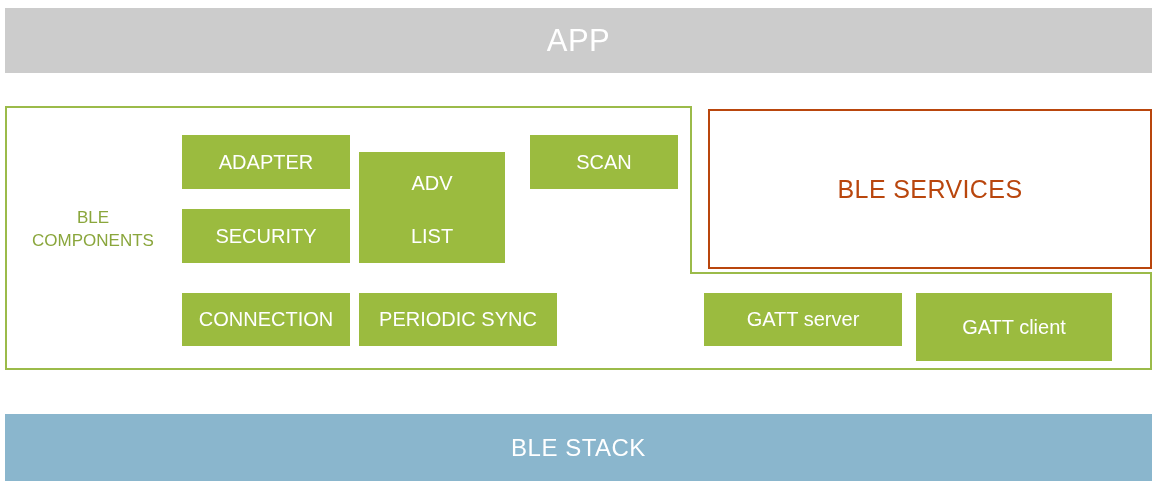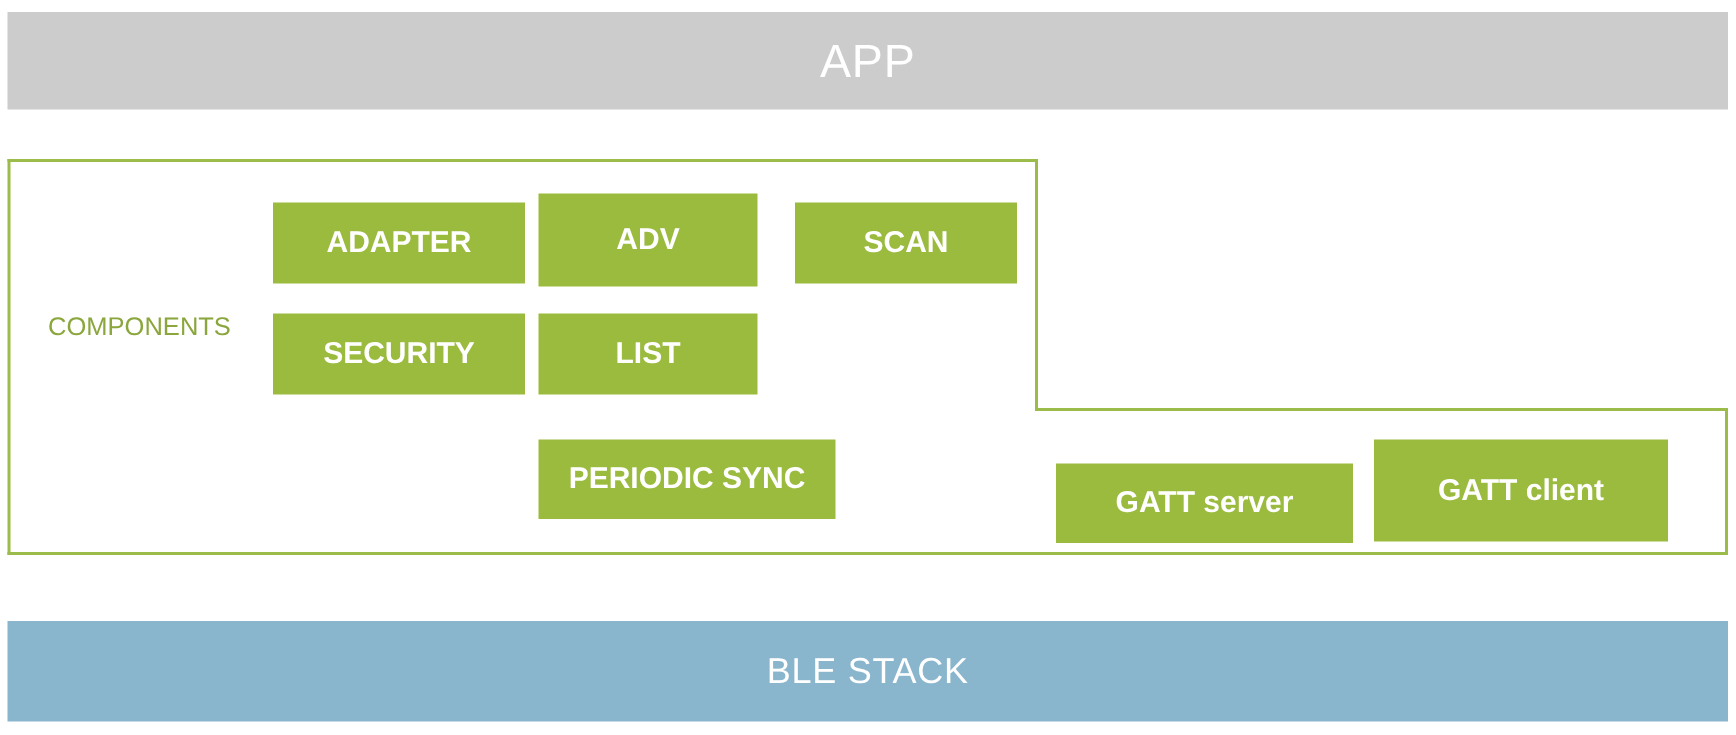--- a/index.html
+++ b/index.html
@@ -88,38 +88,38 @@
 
   
   .chip {
     position: absolute;
     display: flex;
     align-items: center;
     justify-content: center;
     background: #9bbb3f;
     color: #ffffff;
     font-size: 20px;
-    font-weight: 700;
+    font-weight: 400;
     text-align: center;
     box-sizing: border-box;
   }
 
   
   #chip-adapter  { left: 182px; top: 135px; width: 168px; height: 54px; }
-  #chip-adv      { left: 359px; top: 129px; width: 146px; height: 62px; }
+  #chip-adv      { left: 359px; top: 152px; width: 146px; height: 62px; }
   #chip-scan     { left: 530px; top: 135px; width: 148px; height: 54px; }
   
   #chip-security { left: 182px; top: 209px; width: 168px; height: 54px; }
   #chip-list     { left: 359px; top: 209px; width: 146px; height: 54px; }
   #chip-storage  { left: 530px; top: 209px; width: 148px; height: 54px; }
   
   #chip-connection    { left: 182px; top: 293px; width: 168px; height: 53px; }
   #chip-periodic-sync { left: 359px; top: 293px; width: 198px; height: 53px; }
   
-  #chip-gatt-server { left: 704px; top: 309px; width: 198px; height: 53px; }
+  #chip-gatt-server { left: 704px; top: 293px; width: 198px; height: 53px; }
   #chip-gatt-client { left: 916px; top: 293px; width: 196px; height: 68px; }
 
   
   #services-box {
     position: absolute;
     left: 708px;
     top: 109px;
     width: 444px;
     height: 160px;
     border: 2px solid #b9460d;
@@ -145,37 +145,42 @@
   <div id="components-region">
     <div class="gline" id="g-left"></div>
     <div class="gline" id="g-top"></div>
     <div class="gline" id="g-midv"></div>
     <div class="gline" id="g-midh"></div>
     <div class="gline" id="g-right"></div>
     <div class="gline" id="g-bottom"></div>
   </div>
 
   <div id="components-label">
+    <div>BLE</div>
     <div>COMPONENTS</div>
   </div>
 
   <div class="chip" id="chip-adapter">ADAPTER</div>
 
   <div class="chip" id="chip-adv">ADV</div>
 
   <div class="chip" id="chip-security">SECURITY</div>
 
   <div class="chip" id="chip-scan">SCAN</div>
 
   <div class="chip" id="chip-list">LIST</div>
 
 
+  <div class="chip" id="chip-connection">CONNECTION</div>
 
   <div class="chip" id="chip-periodic-sync">PERIODIC SYNC</div>
 
   <div class="chip" id="chip-gatt-server">GATT server</div>
 
   <div class="chip" id="chip-gatt-client">GATT client</div>
 
+  <div id="services-box">
+    <span id="services-label">BLE SERVICES</span>
+  </div>
 
   <div class="band" id="stack-band">BLE STACK</div>
 
 </div>
 
 </body></html>

